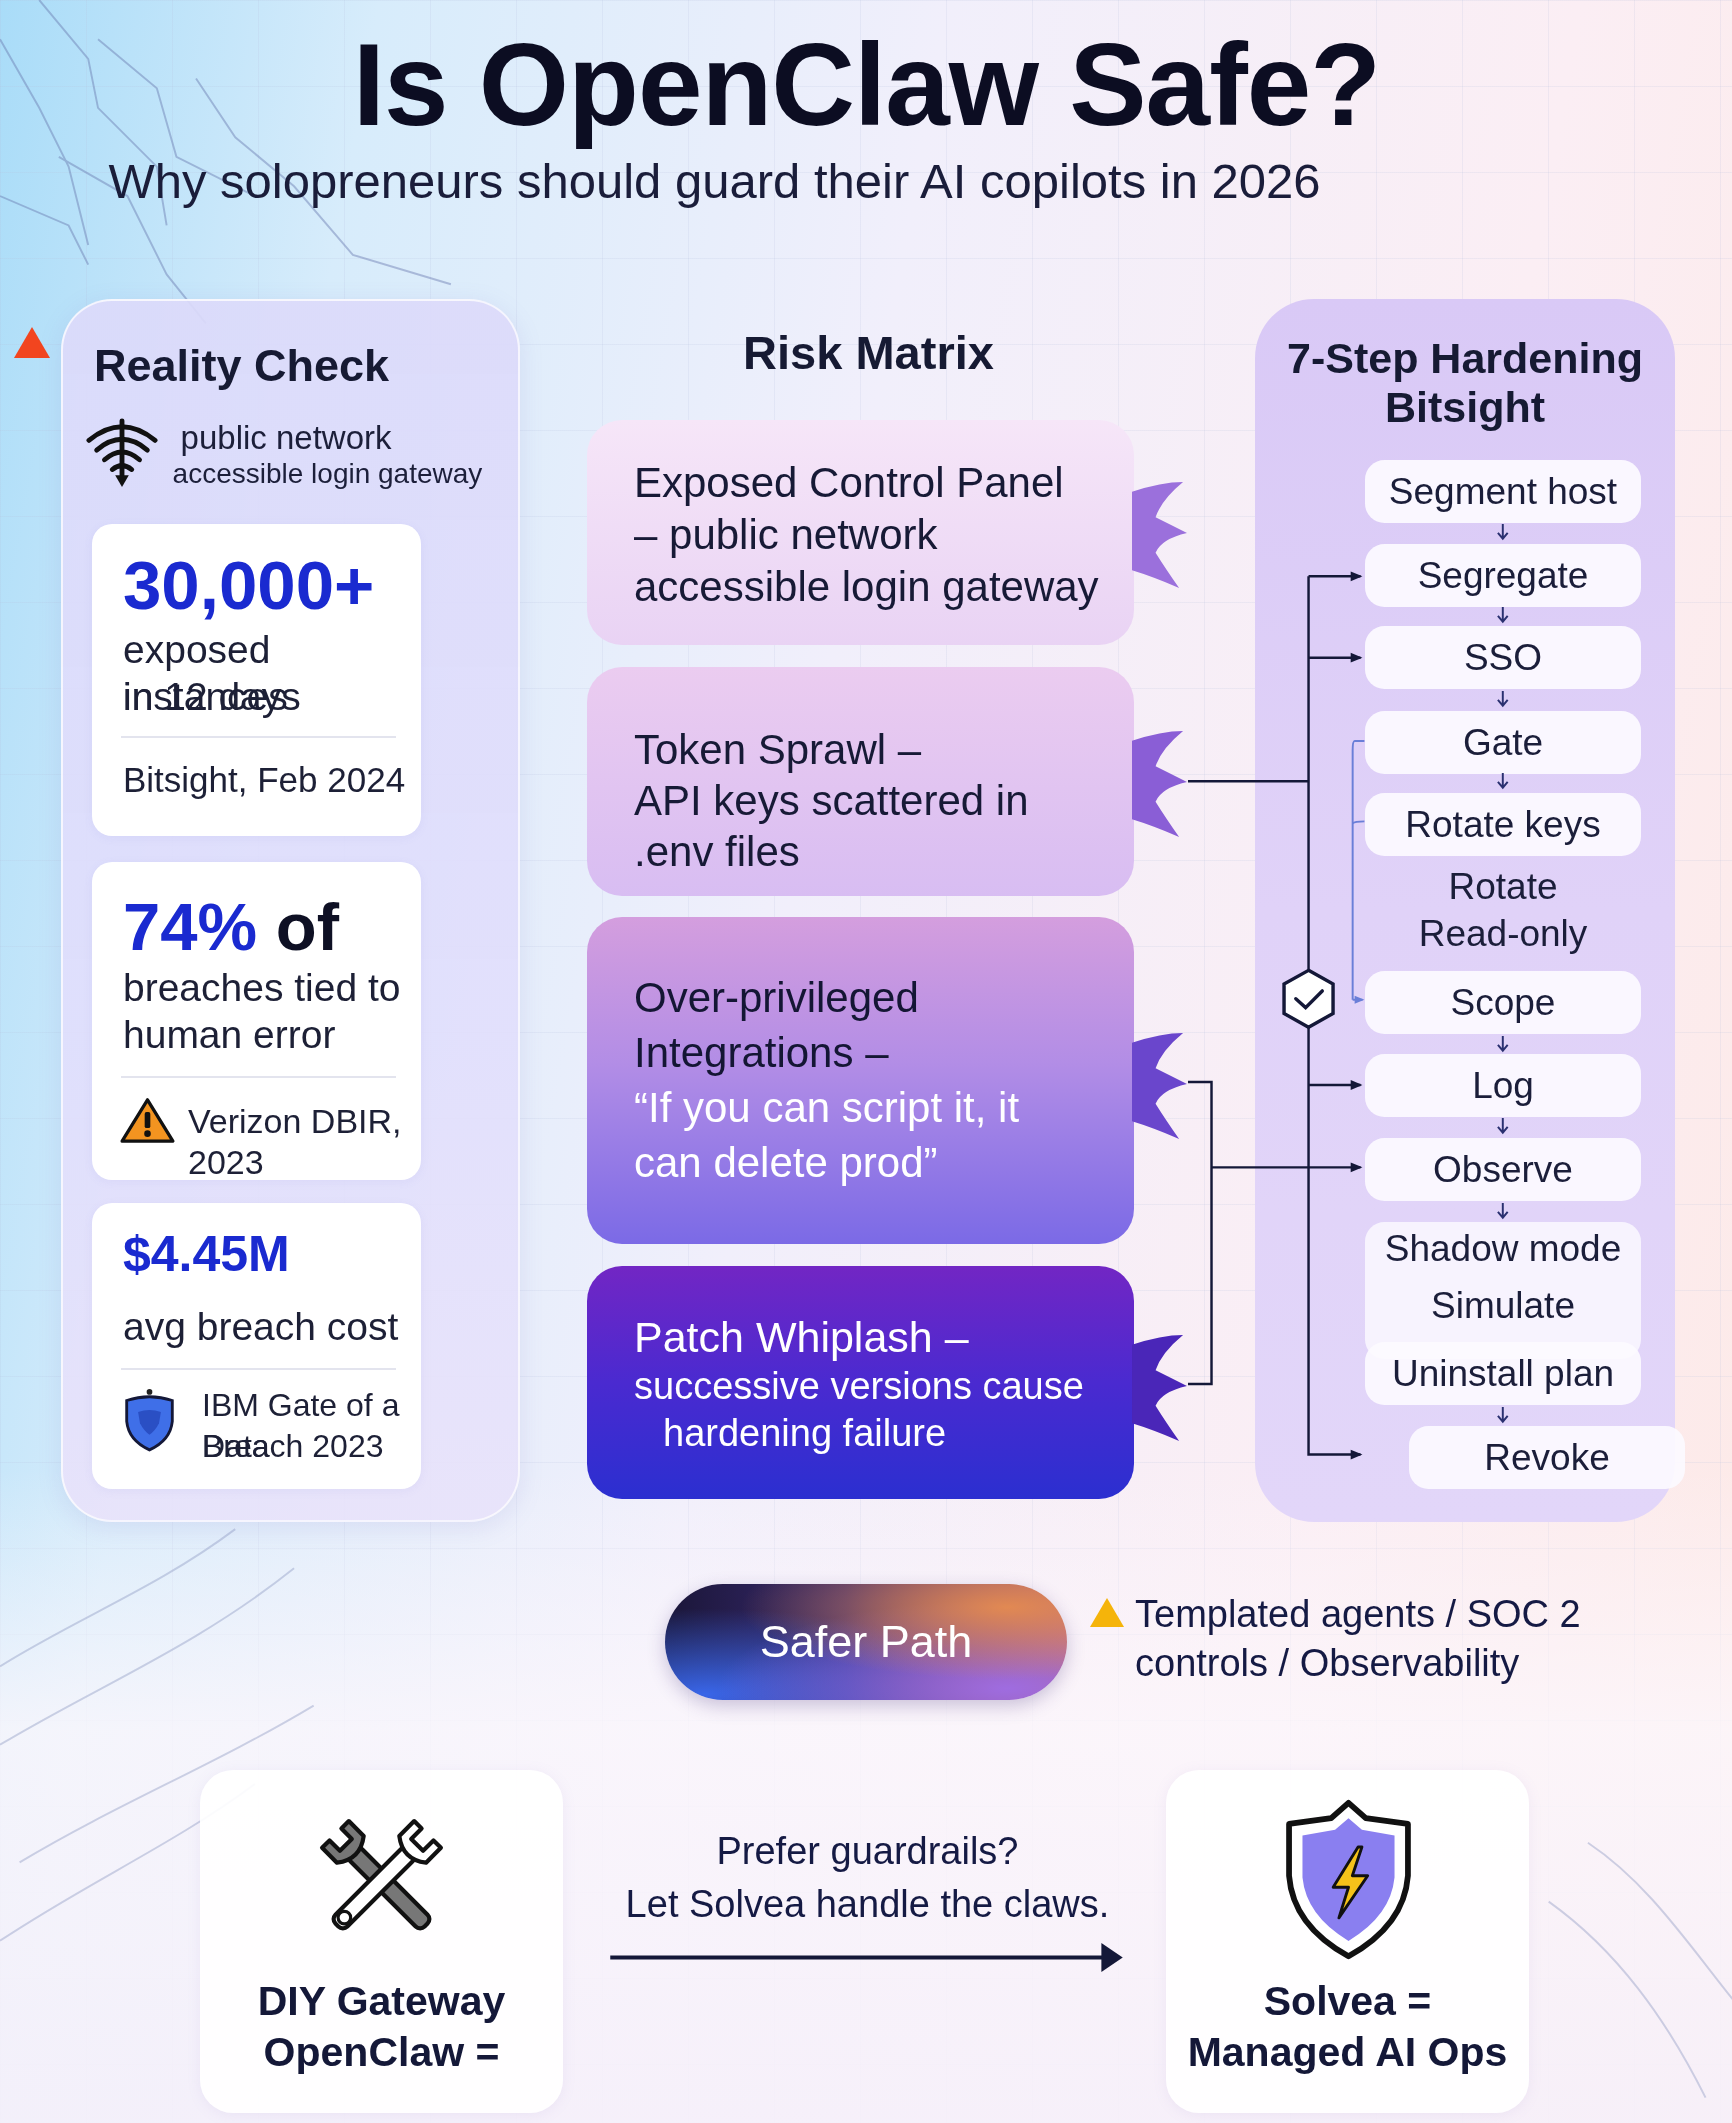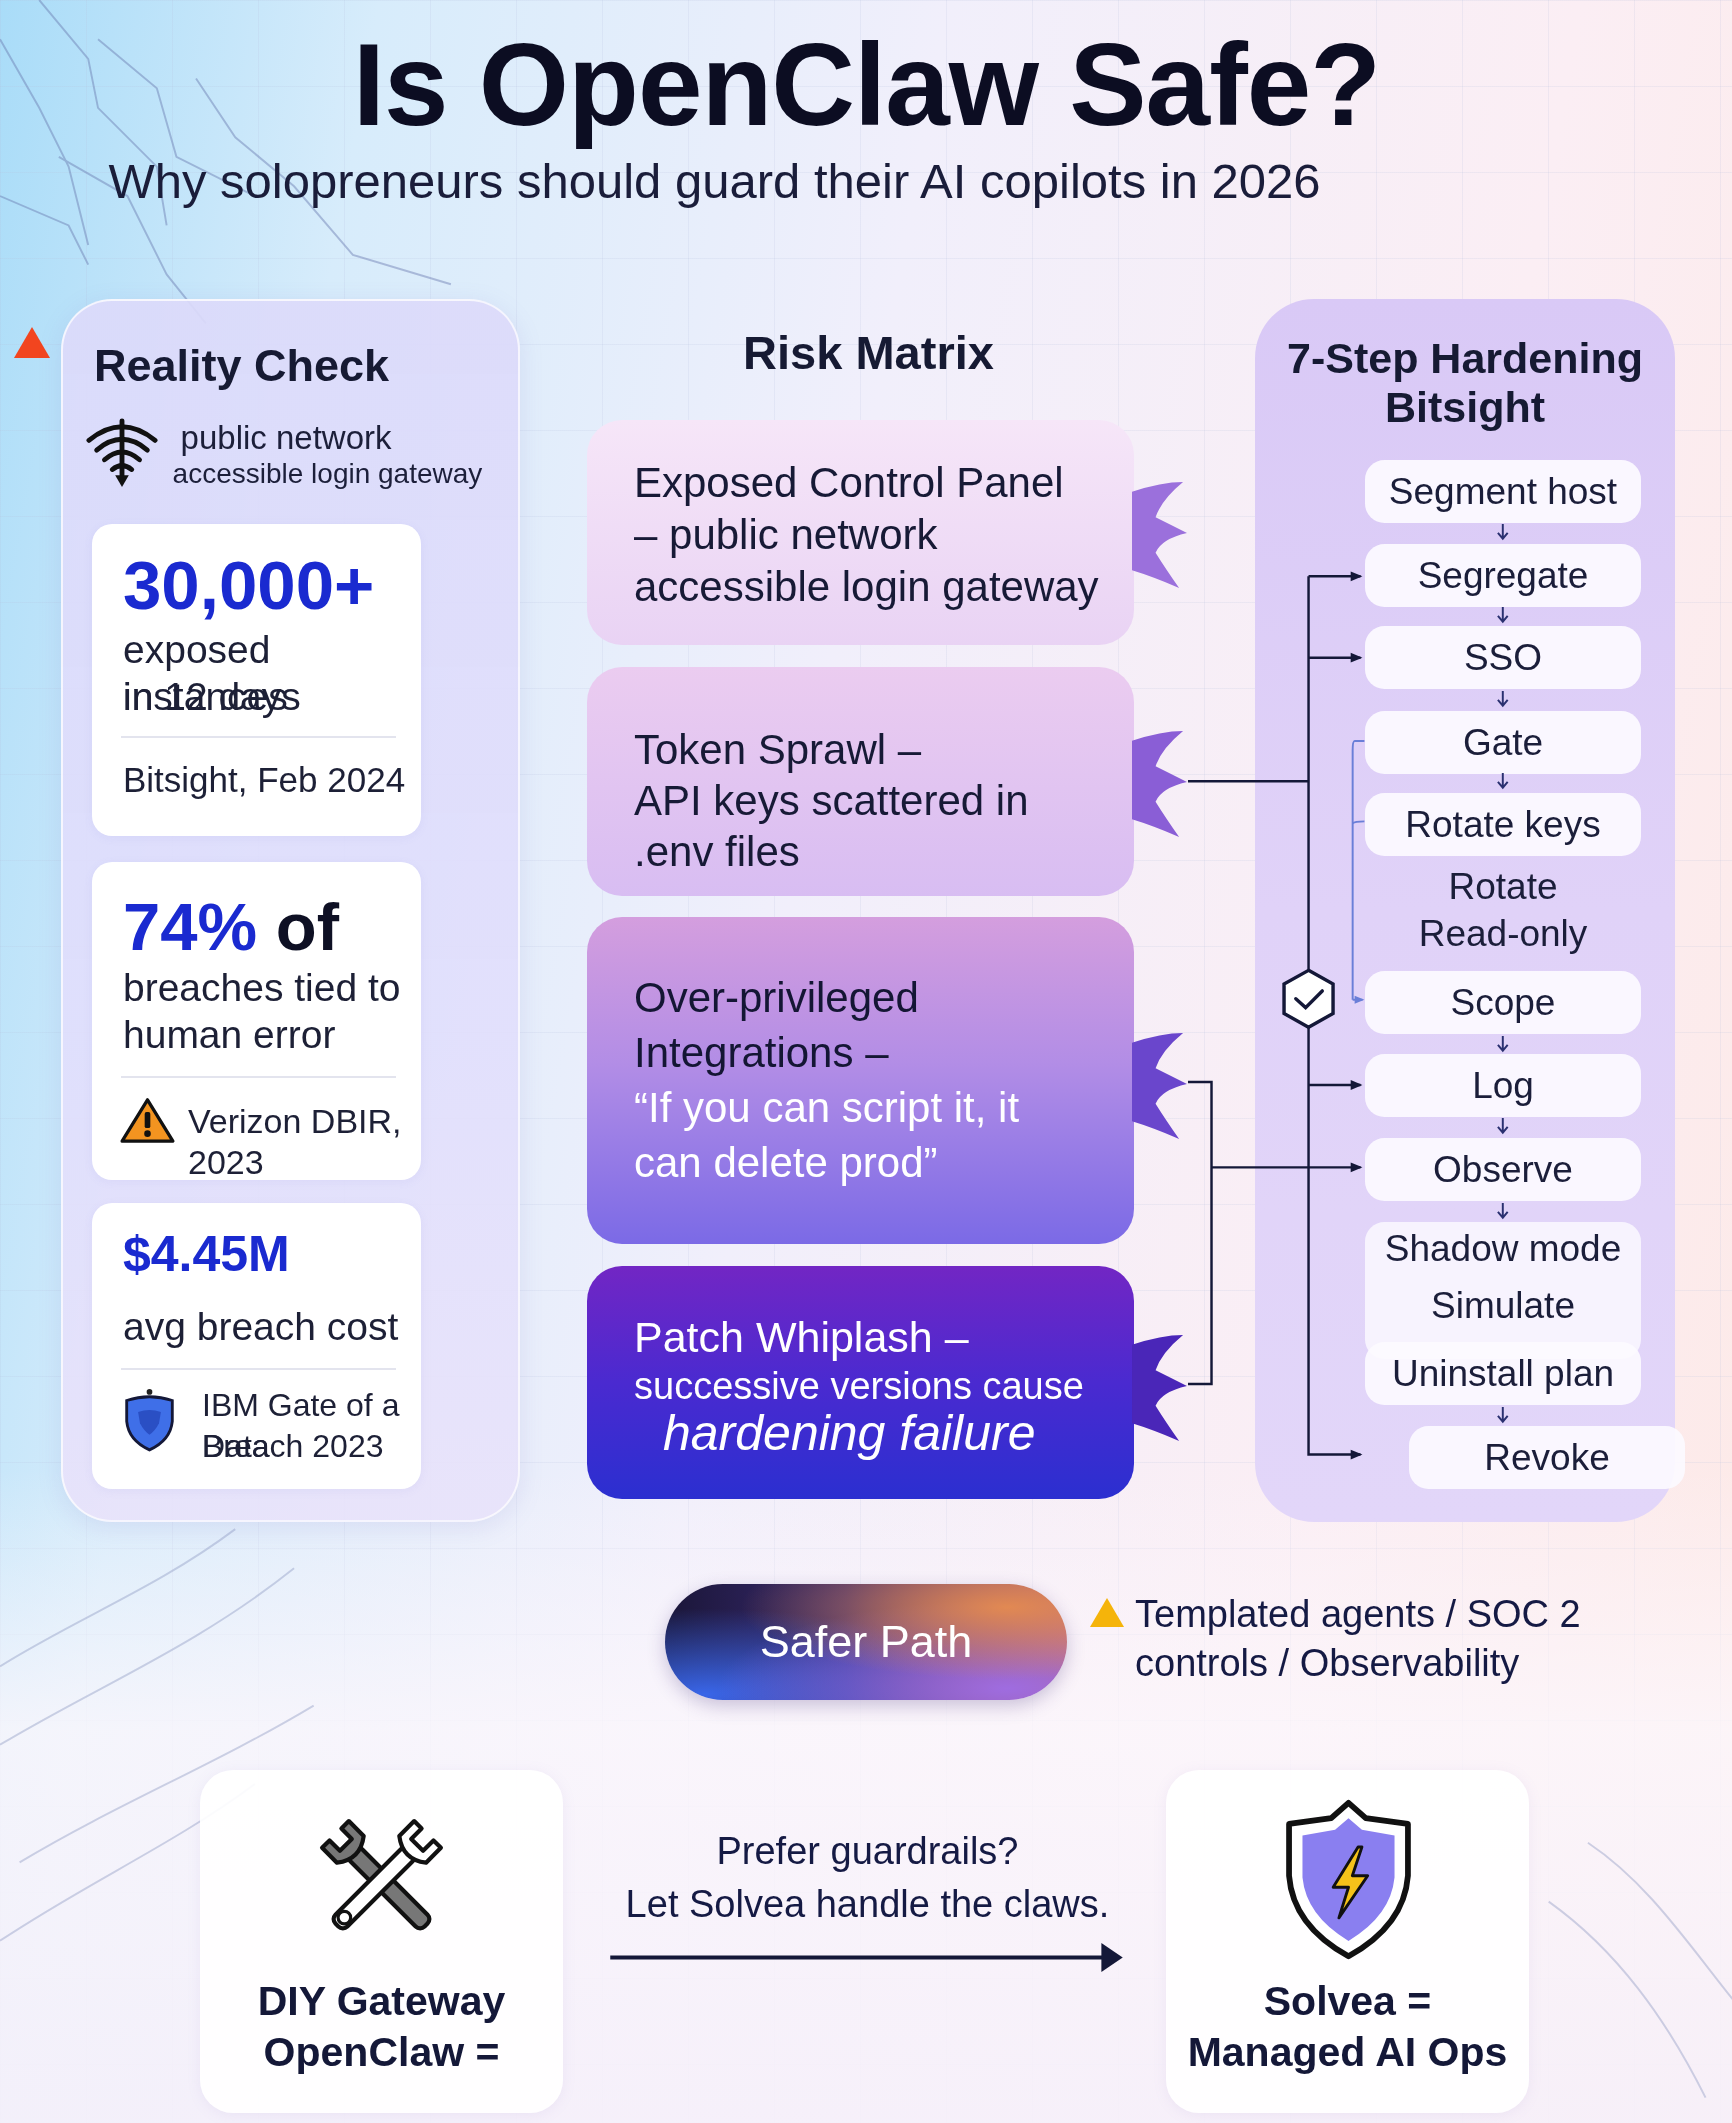--- a/index.html
+++ b/index.html
@@ -231,21 +231,21 @@
     <div style="color:#141634;">Integrations –</div>
     <div style="color:#ffffff;">“If you can script it, it</div>
     <div style="color:#ffffff;">can delete prod”</div>
   </div>
 </div>
 
 <div class="risk-card" style="top:1266px;height:233px;background:linear-gradient(180deg,#7226c4 0%,#4a2ad0 50%,#2b2fd0 100%);">
   <div class="risk-text" style="top:45px;color:#fff;">
     <div style="font-size:43px;">Patch Whiplash –</div>
     <div style="font-size:38px;line-height:47px;">successive versions cause</div>
-    <div style="font-size:50px;line-height:47px;padding-left:29px;font-style:italic;">hardening failure</div>
+    <div style="font-size:38px;line-height:47px;padding-left:29px;">hardening failure</div>
   </div>
 </div>
 
 <svg class="claw" style="top:482px;" viewBox="0 0 56 110">
     <path d="M0 10 Q30 0 52 0 Q30 18 24 36 Q40 44 56 52 Q30 58 24 72 Q34 88 48 108 Q20 96 0 90 Z" fill="#9b70dc"></path>
   </svg>
 <svg class="claw" style="top:731px;" viewBox="0 0 56 110">
     <path d="M0 10 Q30 0 52 0 Q30 18 24 36 Q40 44 56 52 Q30 58 24 72 Q34 88 48 108 Q20 96 0 90 Z" fill="#8a5ed6"></path>
   </svg>
 <svg class="claw" style="top:1033px;" viewBox="0 0 56 110">

